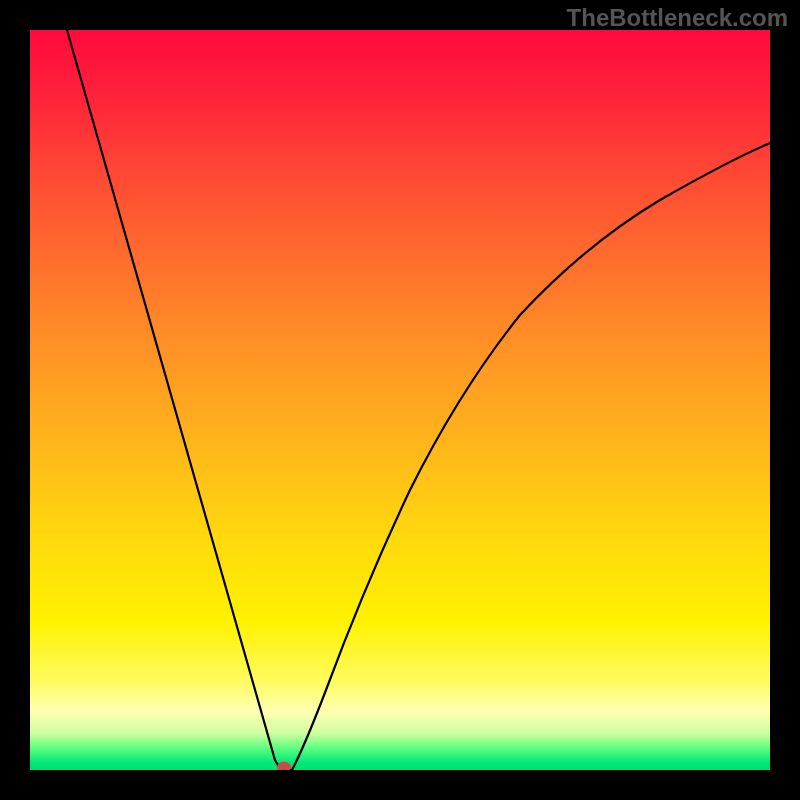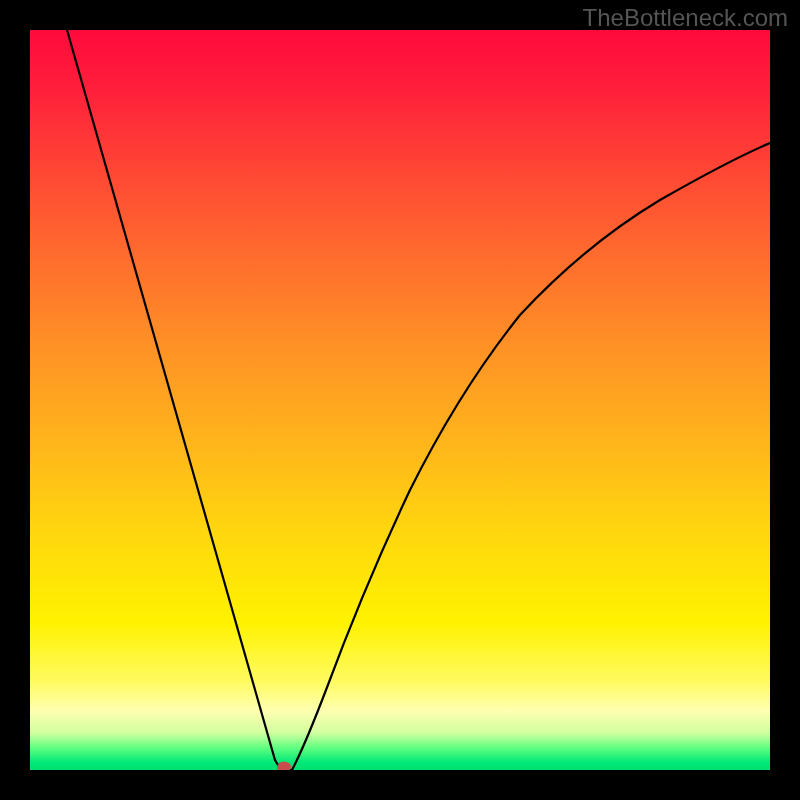--- a/index.html
+++ b/index.html
@@ -9,21 +9,21 @@
     background: #000;
     position: relative;
     font-family: Arial, Helvetica, sans-serif;
   }
   .watermark {
     position: absolute;
     top: 4px;
     right: 12px;
     color: #555;
     font-size: 24px;
-    font-weight: 400;
+    font-weight: 700;
     z-index: 10;
   }
   .plot-area {
     position: absolute;
     left: 30px;
     top: 30px;
     width: 740px;
     height: 740px;
     overflow: hidden;
   }

